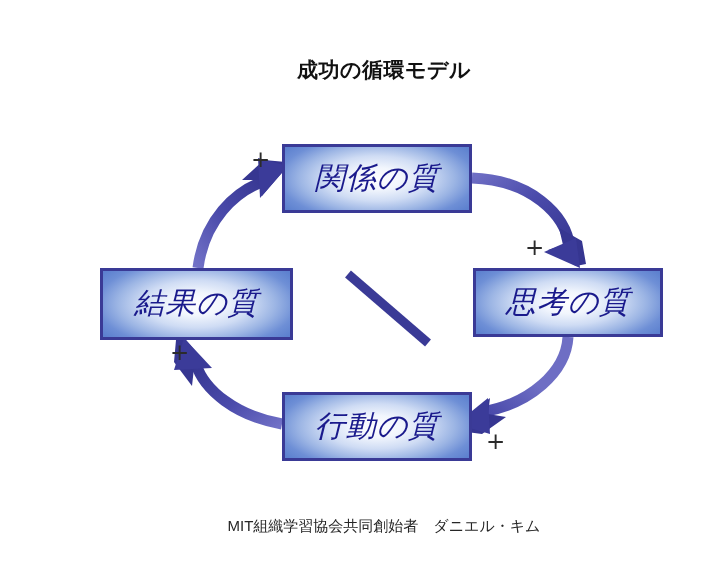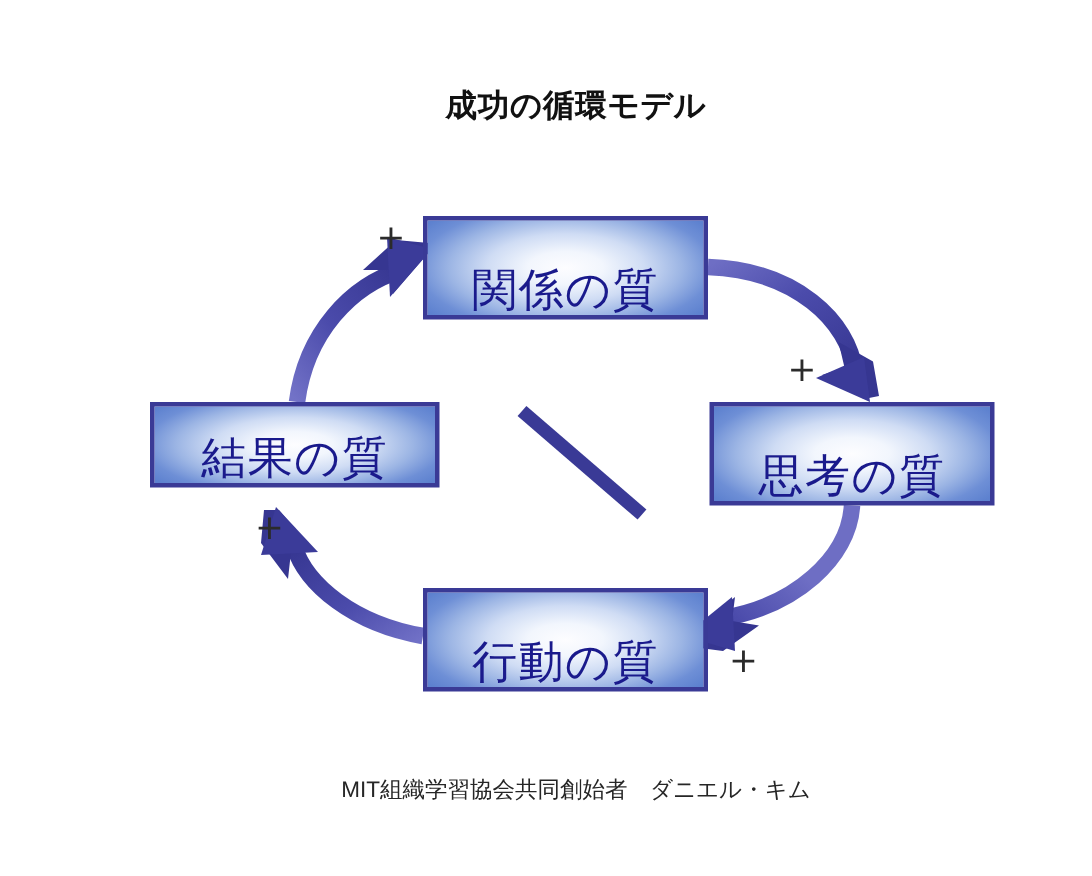--- a/index.html
+++ b/index.html
@@ -51,38 +51,39 @@
     border: 3px solid #3a3a96;
     background:
       radial-gradient(ellipse 62% 78% at 50% 50%,
         #fdfdff 0%,
         #f2f6fd 22%,
         #cfdcf4 46%,
         #9cb5e4 68%,
         #6e8fd6 86%,
         #5d81cf 100%);
     display: flex;
-    align-items: flex-end;
+    align-items: center;
     justify-content: center;
     z-index: 3;
+    font-style: italic;
   }
   .node-label {
     font-size: 30px;
     color: #1a1a8c;
     font-weight: normal;
     letter-spacing: 1px;
     white-space: nowrap;
     line-height: 1;
     transform: translateY(-1px);
   }
 
   #node-relationship { left: 262px; top: 144px; width: 190px; height: 69px; }
   #node-thinking     { left: 453px; top: 268px; width: 190px; height: 69px; }
   #node-action       { left: 262px; top: 392px; width: 190px; height: 69px; }
-  #node-result       { left:  80px; top: 268px; width: 193px; height: 57px; }
+  #node-result       { left:  80px; top: 268px; width: 193px; height: 72px; }
 
   
   .plus {
     position: absolute;
     font-size: 23px;
     color: #2b2b2b;
     line-height: 1;
     z-index: 4;
     font-family: "DejaVu Sans", sans-serif;
   }

